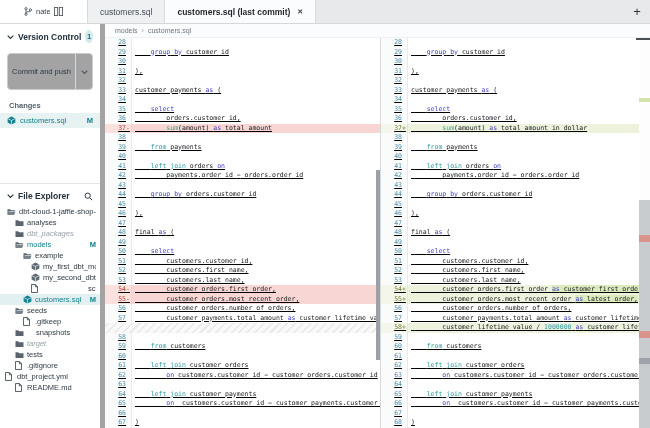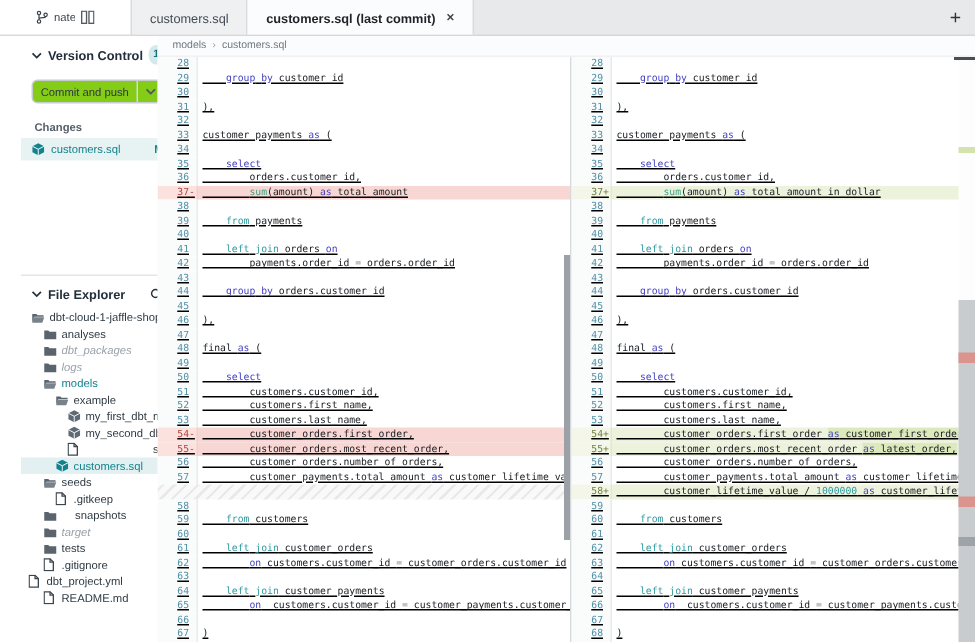--- a/index.html
+++ b/index.html
@@ -14,29 +14,29 @@
   .branch-label { font-size:7.5px; color:#3a434c; flex:1; white-space:nowrap; overflow:hidden; }
   .tabbar { flex:1; background:#e7e9eb; border-bottom:1px solid #d5d8db; display:flex; align-items:stretch; }
   .tab { display:flex; align-items:center; gap:7px; padding:0 12px; font-size:8.5px; color:#434b54;
     background:#eef0f1; border-right:1px solid #d9dcdf; white-space:nowrap; }
   .tab.active { background:#fbfcfd; color:#1f2328; font-weight:bold; }
   .tab-close { font-size:7px; color:#3d434a; }
   .plus-btn { margin-left:auto; width:26px; display:flex; align-items:center; justify-content:center;
     font-size:13px; color:#333; }
 
   
-  .sidebar { position:absolute; top:24px; left:14px; width:105px; bottom:0; background:#fff;
-    border-right:3px solid #a3a3a3; overflow:hidden; }
+  .sidebar { position:absolute; top:24px; left:0; width:105px; bottom:0; background:#fff;
+    border-right:5px solid #a3a3a3; overflow:hidden; }
   .vc-section { height:160px; border-bottom:1px solid #e3e6e8; position:relative; }
   .section-header { display:flex; align-items:center; gap:4px; padding:6px 7px 4px 7px; }
   .section-title { font-size:8.5px; font-weight:bold; color:#23303b; flex:1; white-space:nowrap; }
   .vc-badge { width:13px; height:13px; border-radius:50%; background:#d4e9ec; color:#10707c;
     font-size:7px; font-weight:bold; display:flex; align-items:center; justify-content:center; }
-  .commit-btn { margin:6px 7px; height:16px; display:flex; border:1px solid #c7ccd1; border-radius:4px;
-    background:#84cc16; overflow:hidden; }
+  .commit-btn { margin:6px 7px; height:37px; display:flex; border:1px solid #c7ccd1; border-radius:4px;
+    background:#a3a3a3; overflow:hidden; }
   .commit-main { flex:1; display:flex; align-items:center; justify-content:center; font-size:7.5px; color:#2d3742; }
   .commit-chev { width:17px; border-left:1px solid #d6dade; display:flex; align-items:center; justify-content:center; }
   .changes-label { font-size:7.5px; font-weight:bold; color:#55606b; padding:5px 9px 3px 9px; }
   .change-item { display:flex; align-items:center; gap:4px; padding:0 7px; height:15px; background:#e7f2f3; }
   .change-name { flex:1; font-size:7.5px; color:#13828c; white-space:nowrap; overflow:hidden; }
   .m-badge { font-size:7.5px; font-weight:bold; color:#13828c; }
 
   .fe-header { display:flex; align-items:center; gap:4px; padding:7px 7px 5px 7px; }
   .tree { }
   .tree-item { display:flex; align-items:center; gap:3px; height:11px; padding-right:4px;
@@ -195,28 +195,20 @@
           <span class="tlabel">analyses</span>
         </div>
         <div class="tree-item muted" style="padding-left: 15px;">
           <span class="ic">
             <svg width="9" height="8" viewBox="0 0 10 9">
               <path d="M0.5 1.5 h3 l1 1 h5 v5.5 h-9 z" fill="#5b646d"></path>
             </svg>
           </span>
           <span class="tlabel">dbt_packages</span>
         </div>
-        <div class="tree-item muted" style="padding-left: 15px;">
-          <span class="ic">
-            <svg width="9" height="8" viewBox="0 0 10 9">
-              <path d="M0.5 1.5 h3 l1 1 h5 v5.5 h-9 z" fill="#5b646d"></path>
-            </svg>
-          </span>
-          <span class="tlabel">logs</span>
-        </div>
         <div class="tree-item accent" style="padding-left: 15px;">
           <span class="ic">
             <svg width="9" height="8" viewBox="0 0 10 9">
               <path d="M0.5 1.5 h3 l1 1 h4.5 v1 h-7 l-1.5 4 z" fill="#5b646d"></path>
               <path d="M1 4 h8.5 l-1.5 4 h-7.5 z" fill="#78828b"></path>
             </svg>
           </span>
           <span class="tlabel">models</span>
           <span class="m-badge">M</span>
         </div>

